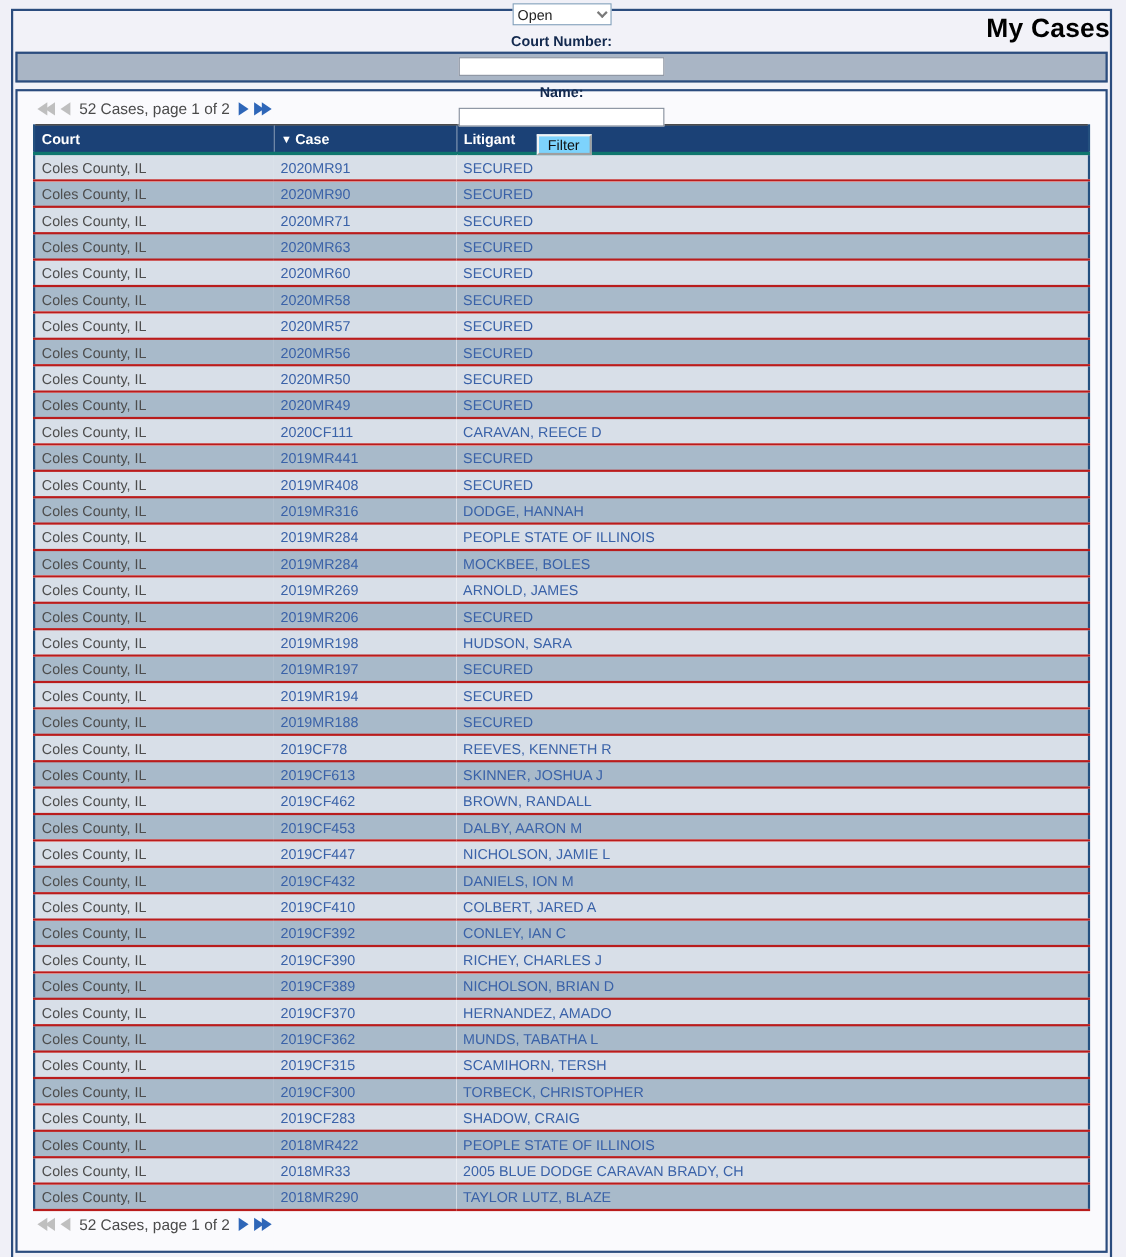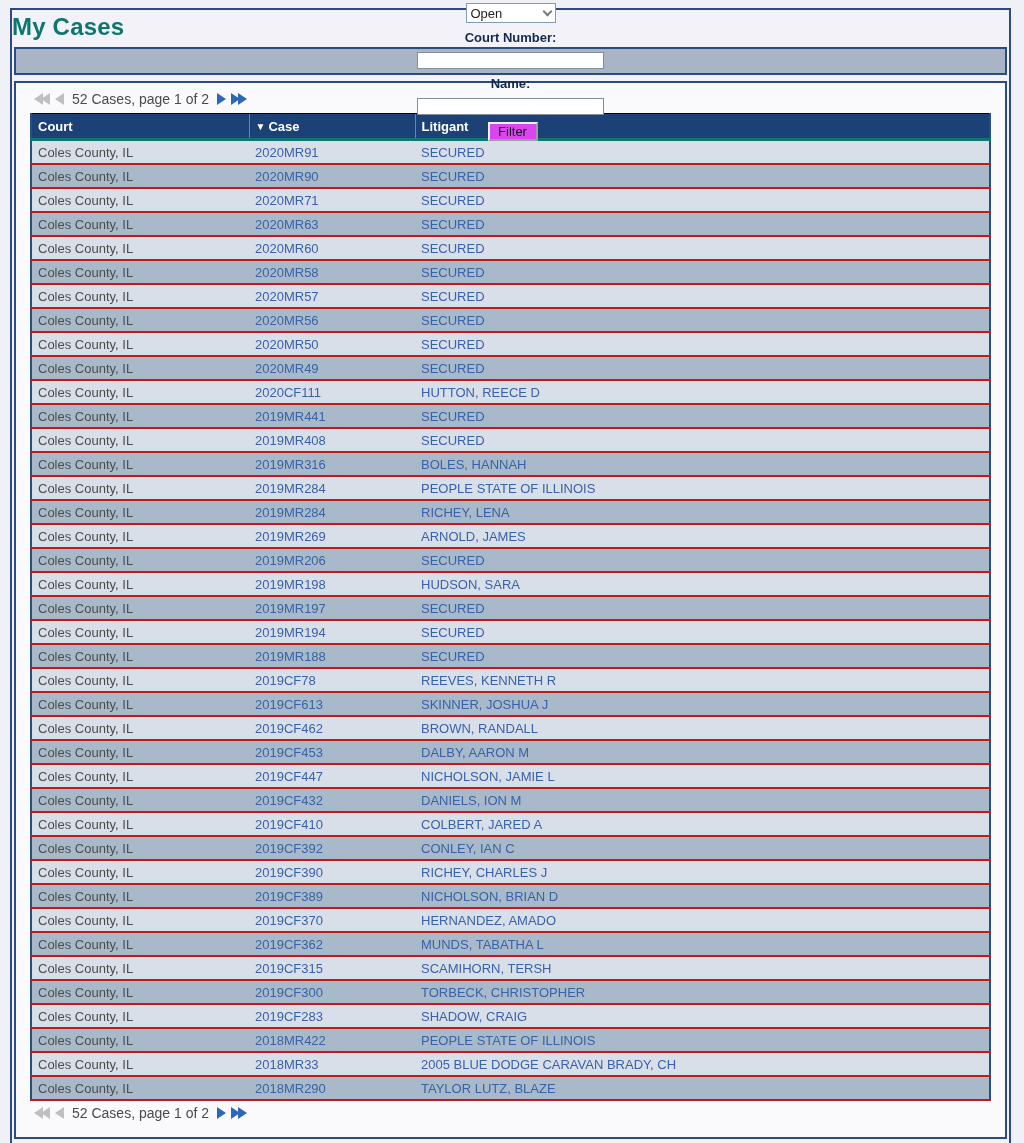--- a/index.html
+++ b/index.html
@@ -10,23 +10,23 @@
     position:relative;
     overflow:hidden;
   }
   .page {
     position:absolute; left:10px; top:8px;
     width:1001px; height:1140px;
     border:2px solid #2B4C7E;
     background:#F2F2F8;
   }
   .page-title {
-    text-align:left;
+    text-align:right;
     font-size:24px; font-weight:bold;
-    color:#0f766e;
+    color:#000000;
     padding:3px 0 6px 0;
     letter-spacing:0.2px;
   }
   .filterbar {
     margin:0 2px;
     border:2px solid #2B4C7E;
     background:#A9B5C5;
     height:28px;
     display:flex; align-items:center; justify-content:center;
     gap:7px;
@@ -50,21 +50,21 @@
     pointer-events:none;
   }
   .filterbar input[type="text"] {
     width:187px; height:20px;
     border:1px solid #848D9C; background:#FFFFFF;
     font-family:"Liberation Sans",sans-serif; font-size:13px;
     padding:0 4px;
   }
   .filter-btn {
     width:50px; height:22px;
-    background:#d946ef;
+    background:#7dd3fc;
     border:2px outset #F2F2F2;
     font-family:"Liberation Sans",sans-serif; font-size:13px; color:#111;
     margin-left:4px;
     cursor:pointer;
     text-align:center;
   }
   .content {
     margin:6px 2px 0 2px;
     border:2px solid #2B4C7E;
     background:#FAFAFD;
@@ -223,46 +223,46 @@
             <td><a>SECURED</a></td>
           </tr>
           <tr class="even">
             <td>Coles County, IL</td>
             <td><a>2020MR49</a></td>
             <td><a>SECURED</a></td>
           </tr>
           <tr class="odd">
             <td>Coles County, IL</td>
             <td><a>2020CF111</a></td>
-            <td><a>HUTTON, REECE D</a></td>
+            <td><a>CARAVAN, REECE D</a></td>
           </tr>
           <tr class="even">
             <td>Coles County, IL</td>
             <td><a>2019MR441</a></td>
             <td><a>SECURED</a></td>
           </tr>
           <tr class="odd">
             <td>Coles County, IL</td>
             <td><a>2019MR408</a></td>
             <td><a>SECURED</a></td>
           </tr>
           <tr class="even">
             <td>Coles County, IL</td>
             <td><a>2019MR316</a></td>
-            <td><a>BOLES, HANNAH</a></td>
+            <td><a>DODGE, HANNAH</a></td>
           </tr>
           <tr class="odd">
             <td>Coles County, IL</td>
             <td><a>2019MR284</a></td>
             <td><a>PEOPLE STATE OF ILLINOIS</a></td>
           </tr>
           <tr class="even">
             <td>Coles County, IL</td>
             <td><a>2019MR284</a></td>
-            <td><a>RICHEY, LENA</a></td>
+            <td><a>MOCKBEE, BOLES</a></td>
           </tr>
           <tr class="odd">
             <td>Coles County, IL</td>
             <td><a>2019MR269</a></td>
             <td><a>ARNOLD, JAMES</a></td>
           </tr>
           <tr class="even">
             <td>Coles County, IL</td>
             <td><a>2019MR206</a></td>
             <td><a>SECURED</a></td>

